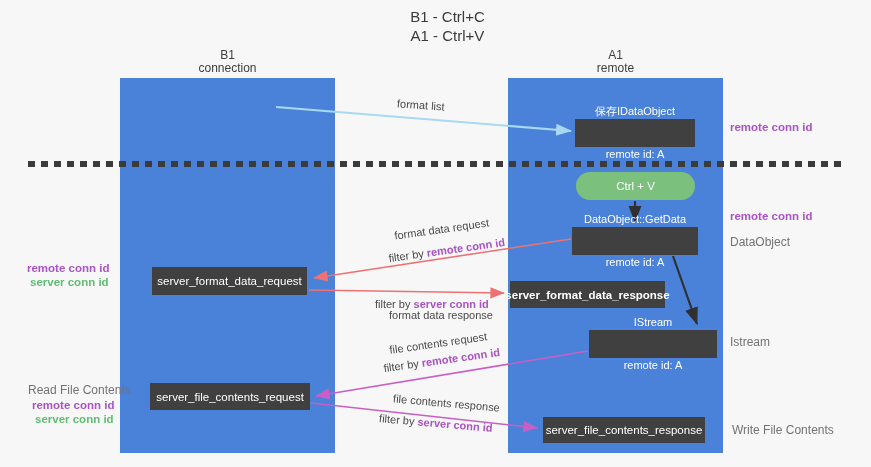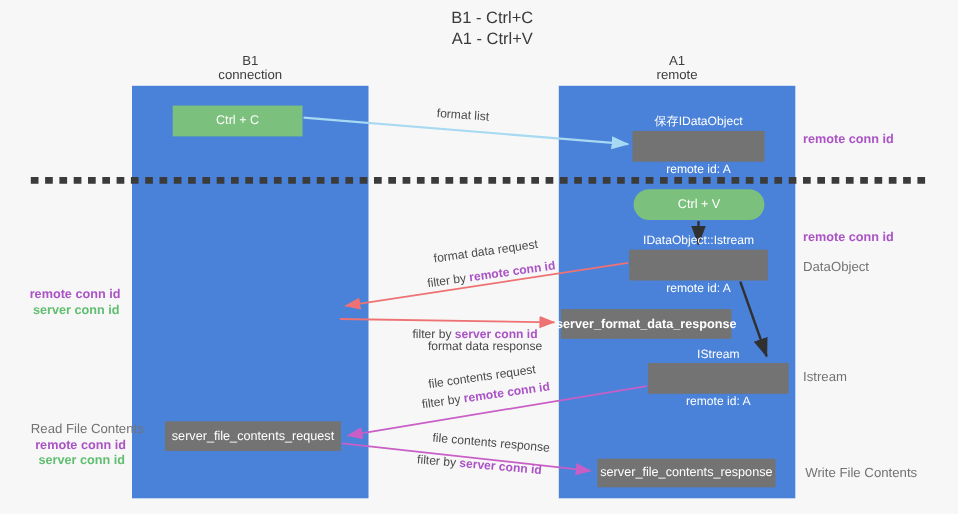--- a/index.html
+++ b/index.html
@@ -17,21 +17,21 @@
   #hdr-right { left:508px; }
 
   
   #title { position:absolute; left:12px; top:7px; width:871px; text-align:center;
            font-size:15px; line-height:19px; color:#3a3a3a; }
 
   
   .box { position:absolute; display:flex; flex-direction:column; align-items:center;
          justify-content:center; color:#ffffff; text-align:center; white-space:nowrap; }
   .green  { background:#7bc07c; }
-  .orange { background:#737373;gap:30px; }
+  .orange { background:#404040;gap:30px; }
   .one-line { font-size:11.5px; }
   .two-line { font-size:11px; line-height:13px; }
 
   #box-ctrl-c   { left:157px; top:96px;  width:118px; height:28px; }
   #box-save     { left:575px; top:119px; width:120px; height:28px; }
   #box-ctrl-v   { left:576px; top:172px; width:119px; height:28px;border-radius:14px; }
   #box-getdata  { left:572px; top:227px; width:126px; height:28px; }
   #box-sfdreq   { left:152px; top:267px; width:155px; height:28px; }
   #box-sfdresp  { left:510px; top:281px; width:155px; height:27px;font-weight:bold; }
   #box-istream  { left:589px; top:330px; width:128px; height:28px; }
@@ -116,38 +116,38 @@
 
     <line x1="571" y1="239" x2="314" y2="278" stroke="#ee7273" stroke-width="1.6" marker-end="url(#m-salmon)"></line>
 
     <line x1="309" y1="290" x2="504" y2="293" stroke="#ee7273" stroke-width="1.6" marker-end="url(#m-salmon)"></line>
 
     <line x1="588" y1="351" x2="316" y2="396" stroke="#c95fc6" stroke-width="1.6" marker-end="url(#m-magenta)"></line>
 
     <line x1="311" y1="403" x2="537" y2="428" stroke="#c95fc6" stroke-width="1.6" marker-end="url(#m-magenta)"></line>
   </svg>
 
-  <div class="box green one-line" id="box-ctrl-c">
-    <span>Ctrl + C</span>
-  </div>
 
   <div class="box orange two-line" id="box-save">
     <span>保存IDataObject</span>
     <span>remote id: A</span>
   </div>
 
   <div class="box green one-line" id="box-ctrl-v">
     <span>Ctrl + V</span>
   </div>
 
   <div class="box orange two-line" id="box-getdata">
-    <span>IDataObject::Istream</span>
+    <span>DataObject::GetData</span>
     <span>remote id: A</span>
   </div>
 
+  <div class="box orange one-line" id="box-sfdreq">
+    <span>server_format_data_request</span>
+  </div>
 
   <div class="box orange one-line" id="box-sfdresp">
     <span>server_format_data_response</span>
   </div>
 
   <div class="box orange two-line" id="box-istream">
     <span>IStream</span>
     <span>remote id: A</span>
   </div>
 

